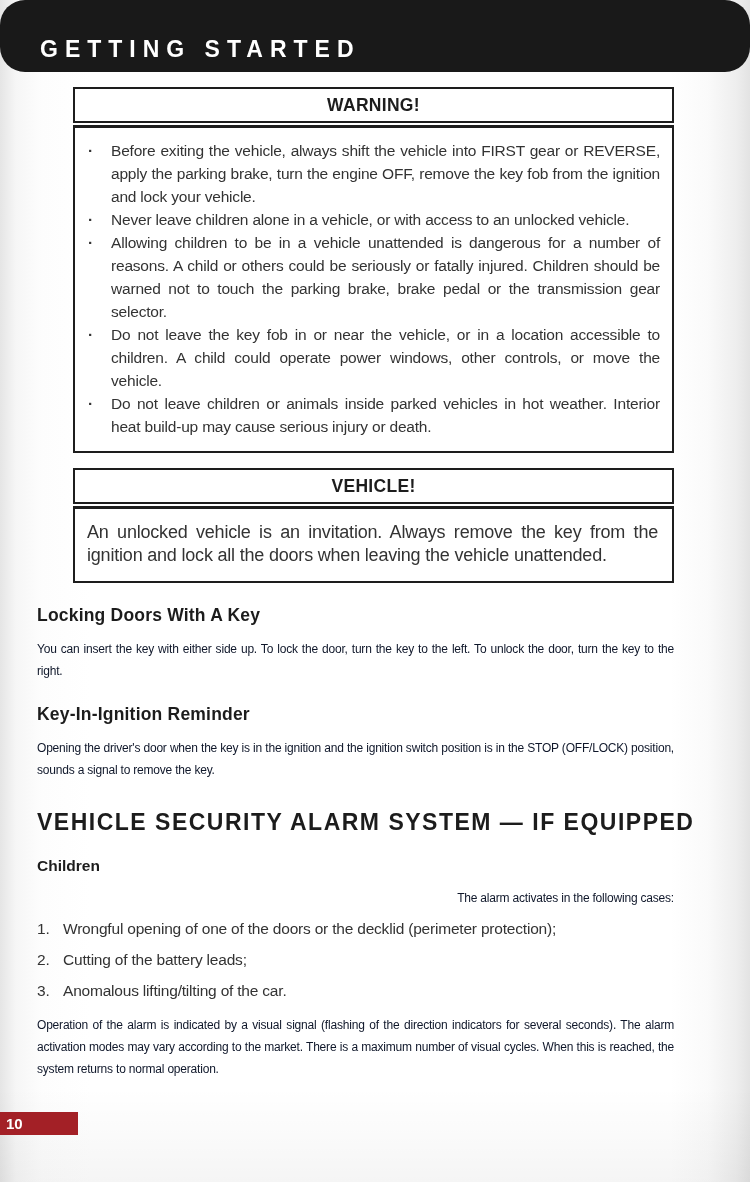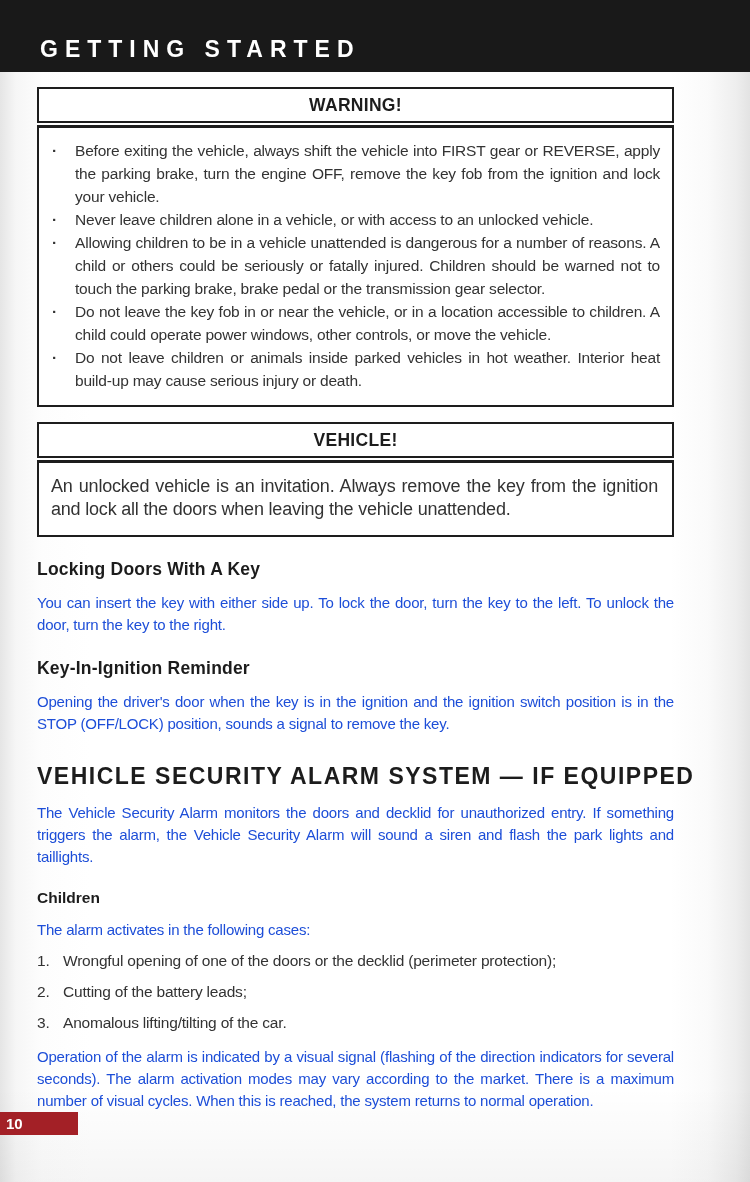--- a/index.html
+++ b/index.html
@@ -14,39 +14,40 @@
       linear-gradient(90deg, #e5e5e5 0px, #f6f6f6 16px, #fdfdfd 42px, #ffffff 90px, #ffffff 670px, #fafafa 708px, #eeeeee 736px, #e3e3e3 750px);
   }
 
   
   .page-header {
     width: 750px; height: 72px;
     background: #191919;
     display: flex; align-items: flex-end;
     box-sizing: border-box;
     padding: 0 0 11px 40px;
+    border-radius: 25px;
   }
   .page-header .title {
     color: #ffffff;
     font-size: 23px;
     font-weight: bold;
     letter-spacing: 7px;
     line-height: 1;
     white-space: nowrap;
   }
 
   
   .content {
     position: relative;
     margin-left: 37px;
     width: 637px;
   }
 
   
-  .alert { margin-top: 15px; }
+  .alert { margin-top: 15px; margin-left: 36px; }
   .alert-title {
     box-sizing: border-box;
     border: 2px solid #1d1d1d;
     background: #ffffff;
     text-align: center;
     font-weight: bold;
     font-size: 17.5px;
     color: #1d1d1d;
     padding: 6px 0 5px;
     letter-spacing: 0.3px;
@@ -101,26 +102,26 @@
   }
   .h-small {
     margin: 21px 0 0;
     font-size: 15.5px;
     font-weight: bold;
     color: #1c1c1c;
   }
   .para {
     margin: 12px 0 0;
     text-align: justify;
-    font-size: 15px;
+    font-size: 12px;
     line-height: 22px;
     letter-spacing: -0.2px;
-    color: #1d4ed8;
-  }
-  .para.no-justify { text-align: left; }
+    color: #0f172a;
+  }
+  .para.no-justify { text-align: right; }
 
   .case-list { margin-top: 4px; }
   .case-row {
     display: flex;
     margin-top: 9px;
     font-size: 15.5px;
     line-height: 22px;
     letter-spacing: -0.2px;
     color: #333333;
   }
@@ -184,21 +185,20 @@
     </div>
   </section>
 
   <h3 class="h-sub">Locking Doors With A Key</h3>
   <p class="para">You can insert the key with either side up. To lock the door, turn the key to the left. To unlock the door, turn the key to the right.</p>
 
   <h3 class="h-sub">Key-In-Ignition Reminder</h3>
   <p class="para">Opening the driver's door when the key is in the ignition and the ignition switch position is in the STOP (OFF/LOCK) position, sounds a signal to remove the key.</p>
 
   <h2 class="h-big">VEHICLE SECURITY ALARM SYSTEM — IF EQUIPPED</h2>
-  <p class="para">The Vehicle Security Alarm monitors the doors and decklid for unauthorized entry. If something triggers the alarm, the Vehicle Security Alarm will sound a siren and flash the park lights and taillights.</p>
 
   <h4 class="h-small">Children</h4>
   <p class="para no-justify">The alarm activates in the following cases:</p>
 
   <div class="case-list">
     <div class="case-row">
       <span class="marker">1.</span>
       <span>Wrongful opening of one of the doors or the decklid (perimeter protection);</span>
     </div>
     <div class="case-row">

